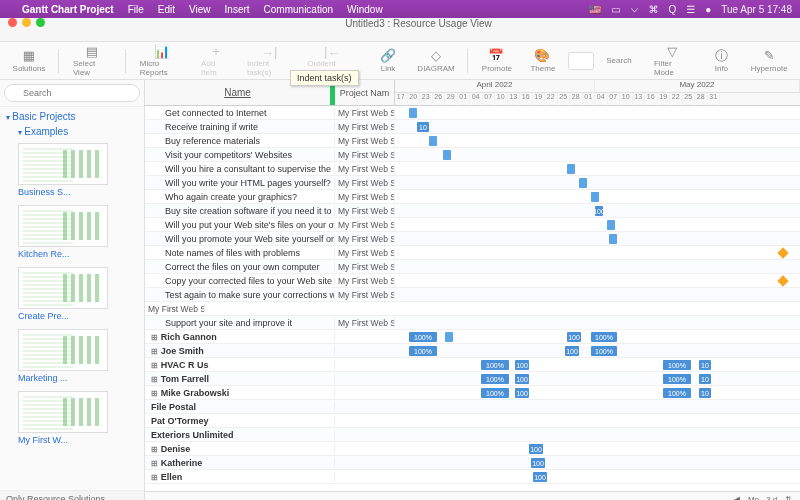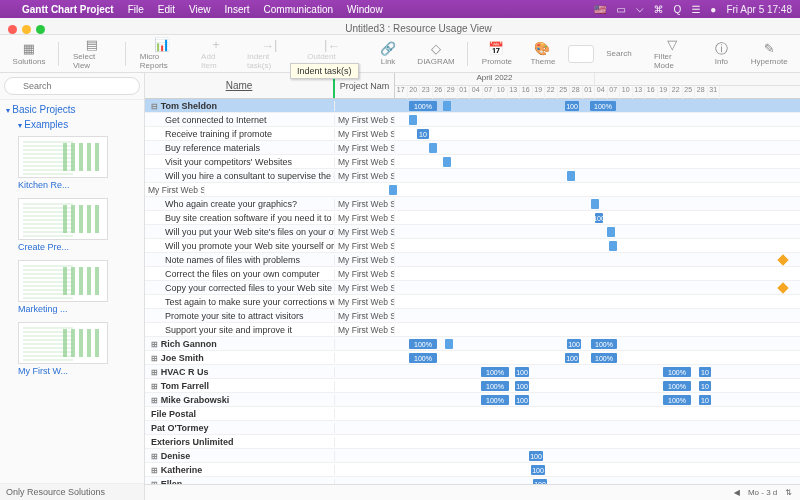--- a/index.html
+++ b/index.html
@@ -7,21 +7,21 @@
 
 
 .menubar { height:18px; background:linear-gradient(#9b3fb5,#8a35a3); display:flex; align-items:center; color:#fff; padding:0 8px; gap:14px; }
 .menubar .apple { font-size:12px; }
 .menubar .m-item { cursor:default; }
 .menubar .spacer { flex:1; }
 .menubar .right { display:flex; gap:10px; align-items:center; }
 .menubar .right span { opacity:.9; }
 
 
-.titlebar { height:17px; background:#f6f6f6; border-bottom:1px solid #e1e1e1; display:flex; align-items:flex-end; padding:0 8px; }
+.titlebar { height:24px; background:#f6f6f6; border-bottom:1px solid #e1e1e1; display:flex; align-items:flex-start; padding:0 8px; }
 .traffic { display:flex; gap:5px; }
 .dot { width:9px; height:9px; border-radius:50%; }
 .dot.r{background:#ff5f57;} .dot.y{background:#febc2e;} .dot.g{background:#28c840;}
 .titlebar .title { flex:1; text-align:center; color:#666; font-size:10px; }
 
 
 .toolbar { height:38px; background:#fafafa; border-bottom:1px solid #e0e0e0; display:flex; align-items:center; padding:0 8px; gap:4px; position:relative; }
 .tb-btn { display:flex; flex-direction:column; align-items:center; gap:1px; padding:2px 6px; color:#888; font-size:8px; min-width:42px; }
 .tb-btn .ic { width:18px; height:14px; display:flex; align-items:center; justify-content:center; font-size:13px; }
 .tb-sep { width:1px; height:24px; background:#ddd; margin:0 4px; }
@@ -43,21 +43,21 @@
 .sb-thumb { padding:4px 6px; }
 .sb-thumb .thumb { width:90px; height:42px; background:#fff; border:1px solid #ddd; margin-bottom:2px; position:relative; overflow:hidden; }
 .sb-thumb .thumb::before { content:""; position:absolute; left:4px; top:4px; width:50px; height:34px; background:repeating-linear-gradient(#e8f4e8 0 2px,#fff 2px 4px); }
 .sb-thumb .thumb::after { content:""; position:absolute; left:40px; top:6px; width:40px; height:28px; background:repeating-linear-gradient(90deg,transparent 0 4px,#7bc67b 4px 8px); opacity:.6; }
 .sb-thumb .lbl { color:#2a6fd6; font-size:9px; }
 .sb-foot { padding:3px 6px; font-size:9px; color:#666; border-top:1px solid #eee; background:#f5f5f5; }
 
 
 .grid { flex:1; display:flex; flex-direction:column; background:#fff; }
 .grid-head { display:flex; border-bottom:1px solid #d0d0d0; background:#f8f8f8; height:26px; }
-.col-name { width:190px; border-right:2px solid #22c55e; display:flex; align-items:center; justify-content:center; font-size:10px; color:#555;text-decoration:underline; }
+.col-name { width:190px; border-right:5px solid #22c55e; display:flex; align-items:center; justify-content:center; font-size:10px; color:#555;text-decoration:underline; }
 .col-proj { width:60px; border-right:1px solid #d0d0d0; display:flex; align-items:center; justify-content:center; font-size:9px; color:#555; }
 .col-time { flex:1; position:relative; }
 .tl-months { display:flex; height:13px; border-bottom:1px solid #e0e0e0; font-size:8px; color:#666; }
 .tl-months div { border-right:1px solid #e8e8e8; text-align:center; }
 .tl-days { display:flex; height:13px; font-size:7px; color:#888; overflow:hidden; }
 .tl-days div { width:12.5px; text-align:center; border-right:1px solid #f0f0f0; flex-shrink:0; }
 
 .grid-body { flex:1; overflow:auto; }
 .row { display:flex; height:14px; border-bottom:1px solid #f0f0f0; align-items:center; }
 .row:nth-child(even) { background:#fafcff; }
@@ -87,21 +87,21 @@
   <span class="m-item">Window</span>
   <span class="spacer"></span>
   <div class="right">
     <span>🇺🇸</span>
     <span>▭</span>
     <span>⌵</span>
     <span>⌘</span>
     <span>Q</span>
     <span>☰</span>
     <span>●</span>
-    <span>Fri Apr 5  17:48</span>
+    <span>Tue Apr 5  17:48</span>
   </div>
 </div>
 
 <div class="titlebar">
   <div class="traffic">
     <div class="dot r"></div>
     <div class="dot y"></div>
     <div class="dot g"></div>
   </div>
   <div class="title">Untitled3 : Resource Usage View</div>
@@ -175,20 +175,24 @@
 
 <div class="main">
 
   <div class="sidebar">
     <div class="sb-search"><input placeholder="Search" style=""></div>
     <div class="sb-tree">
       <div class="sb-group">Basic Projects</div>
       <div class="sb-sub">
         <div class="sb-group">Examples</div>
         <div id="thumbs">
+            <div class="sb-thumb">
+              <div class="thumb"></div>
+              <div class="lbl">Business S...</div>
+            </div>
             <div class="sb-thumb">
               <div class="thumb"></div>
               <div class="lbl">Kitchen Re...</div>
             </div>
             <div class="sb-thumb">
               <div class="thumb"></div>
               <div class="lbl">Create Pre...</div>
             </div>
             <div class="sb-thumb">
               <div class="thumb"></div>
@@ -204,20 +208,21 @@
     <div class="sb-foot">Only Resource Solutions</div>
   </div>
 
   <div class="grid">
     <div class="grid-head">
       <div class="col-name">Name</div>
       <div class="col-proj">Project Nam</div>
       <div class="col-time">
         <div class="tl-months" id="tlm">
             <div style="width: 200px;">April 2022</div>
+            <div style="width: 205px;">May 2022</div>
           </div>
         <div class="tl-days" id="tld">
             <div>17</div>
             <div>20</div>
             <div>23</div>
             <div>26</div>
             <div>29</div>
             <div>01</div>
             <div>04</div>
             <div>07</div>
@@ -236,66 +241,57 @@
             <div>16</div>
             <div>19</div>
             <div>22</div>
             <div>25</div>
             <div>28</div>
             <div>31</div>
           </div>
       </div>
     </div>
     <div class="grid-body" id="gbody">
-        <div class="row sel">
-          <div class="c-name bold"><span class="exp">⊟</span>Tom Sheldon</div>
-          <div class="c-proj"></div>
-          <div class="c-bars">
-            <div class="bar pct" style="left: 14px; width: 28px;">100%</div>
+        <div class="row">
+          <div class="c-name" style="padding-left: 20px;">Get connected to Internet</div>
+          <div class="c-proj">My First Web Site</div>
+          <div class="c-bars">
+            <div class="bar" style="left: 14px; width: 6px;"></div>
+          </div>
+        </div>
+        <div class="row">
+          <div class="c-name" style="padding-left: 20px;">Receive training if write</div>
+          <div class="c-proj">My First Web Site</div>
+          <div class="c-bars">
+            <div class="bar pct" style="left: 22px; width: 12px;">10</div>
+          </div>
+        </div>
+        <div class="row">
+          <div class="c-name" style="padding-left: 20px;">Buy reference materials</div>
+          <div class="c-proj">My First Web Site</div>
+          <div class="c-bars">
+            <div class="bar" style="left: 34px; width: 6px;"></div>
+          </div>
+        </div>
+        <div class="row">
+          <div class="c-name" style="padding-left: 20px;">Visit your competitors' Websites</div>
+          <div class="c-proj">My First Web Site</div>
+          <div class="c-bars">
             <div class="bar" style="left: 48px; width: 6px;"></div>
-            <div class="bar pct" style="left: 170px; width: 14px;">100</div>
-            <div class="bar pct" style="left: 195px; width: 26px;">100%</div>
-          </div>
-        </div>
-        <div class="row">
-          <div class="c-name" style="padding-left: 20px;">Get connected to Internet</div>
-          <div class="c-proj">My First Web Site</div>
-          <div class="c-bars">
-            <div class="bar" style="left: 14px; width: 6px;"></div>
-          </div>
-        </div>
-        <div class="row">
-          <div class="c-name" style="padding-left: 20px;">Receive training if promote</div>
-          <div class="c-proj">My First Web Site</div>
-          <div class="c-bars">
-            <div class="bar pct" style="left: 22px; width: 12px;">10</div>
-          </div>
-        </div>
-        <div class="row">
-          <div class="c-name" style="padding-left: 20px;">Buy reference materials</div>
-          <div class="c-proj">My First Web Site</div>
-          <div class="c-bars">
-            <div class="bar" style="left: 34px; width: 6px;"></div>
-          </div>
-        </div>
-        <div class="row">
-          <div class="c-name" style="padding-left: 20px;">Visit your competitors' Websites</div>
-          <div class="c-proj">My First Web Site</div>
-          <div class="c-bars">
-            <div class="bar" style="left: 48px; width: 6px;"></div>
           </div>
         </div>
         <div class="row">
           <div class="c-name" style="padding-left: 20px;">Will you hire a consultant to supervise the creation of your</div>
           <div class="c-proj">My First Web Site</div>
           <div class="c-bars">
             <div class="bar" style="left: 172px; width: 6px;"></div>
           </div>
         </div>
         <div class="row">
+          <div class="c-name" style="padding-left: 20px;">Will you write your HTML pages yourself?</div>
           <div class="c-proj">My First Web Site</div>
           <div class="c-bars">
             <div class="bar" style="left: 184px; width: 6px;"></div>
           </div>
         </div>
         <div class="row">
           <div class="c-name" style="padding-left: 20px;">Who again create your graphics?</div>
           <div class="c-proj">My First Web Site</div>
           <div class="c-bars">
             <div class="bar" style="left: 196px; width: 6px;"></div>
@@ -340,21 +336,20 @@
           <div class="c-bars">
             <div class="diamond" style="left: 384px;"></div>
           </div>
         </div>
         <div class="row">
           <div class="c-name" style="padding-left: 20px;">Test again to make sure your corrections work</div>
           <div class="c-proj">My First Web Site</div>
           <div class="c-bars"></div>
         </div>
         <div class="row">
-          <div class="c-name" style="padding-left: 20px;">Promote your site to attract visitors</div>
           <div class="c-proj">My First Web Site</div>
           <div class="c-bars"></div>
         </div>
         <div class="row">
           <div class="c-name" style="padding-left: 20px;">Support your site and improve it</div>
           <div class="c-proj">My First Web Site</div>
           <div class="c-bars"></div>
         </div>
         <div class="row">
           <div class="c-name bold"><span class="exp">⊞</span>Rich Gannon</div>

